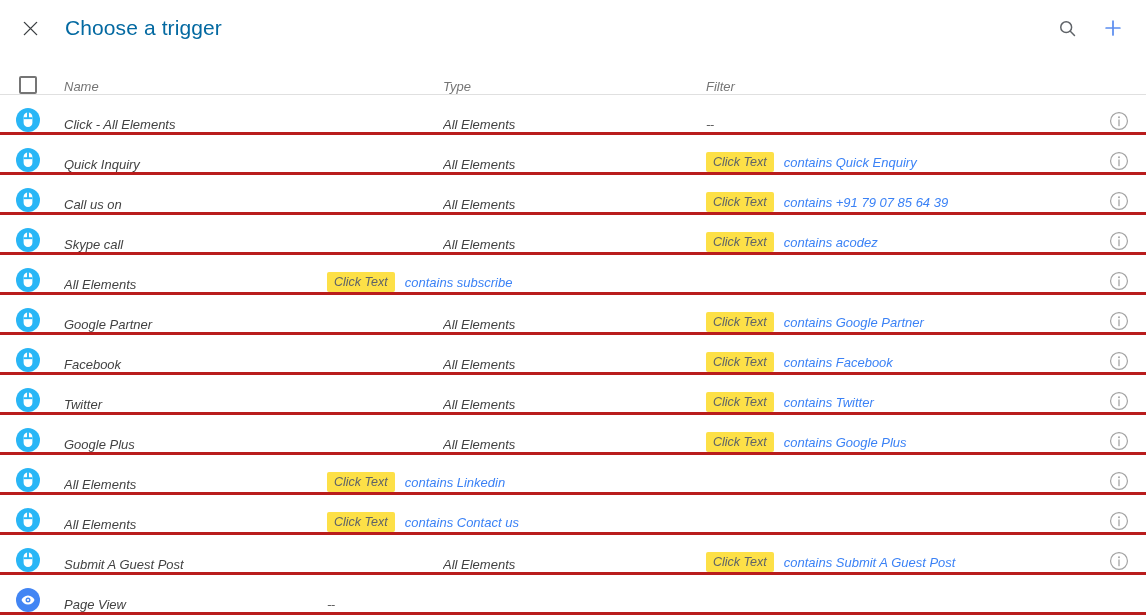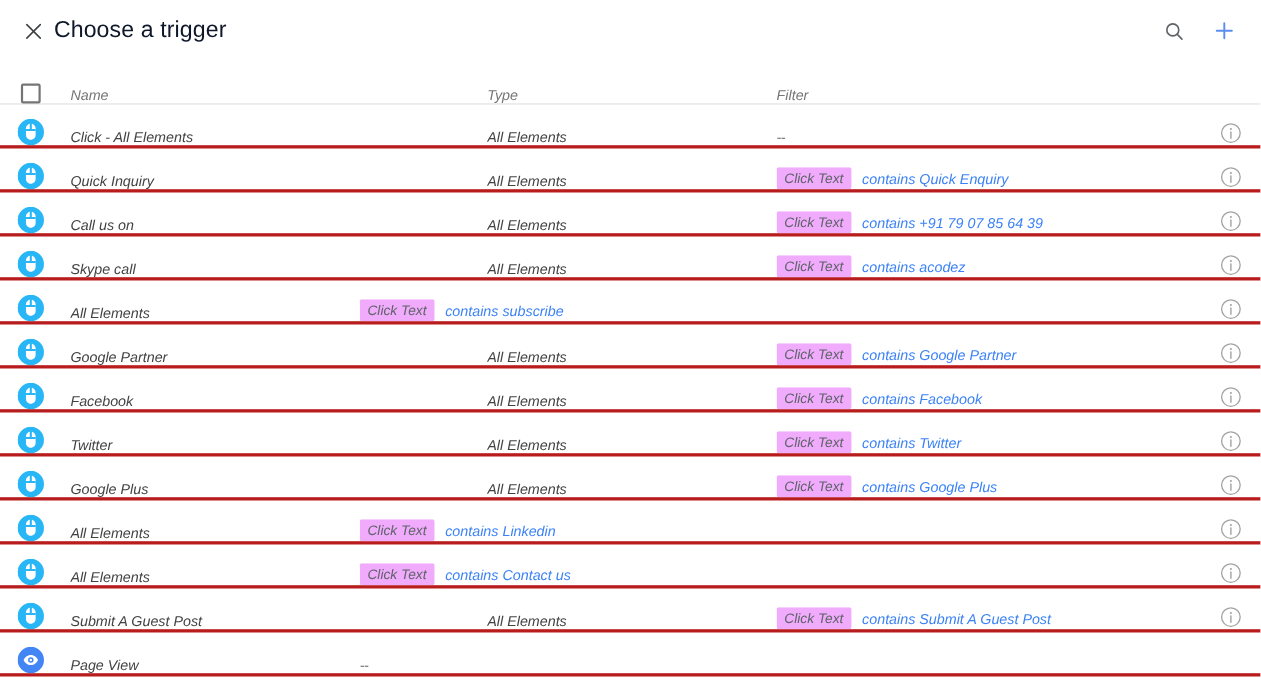--- a/index.html
+++ b/index.html
@@ -37,23 +37,23 @@
     cursor: pointer;
     background: none;
     border: none;
     flex: 0 0 auto;
   }
 
   .close-icon svg { display: block; }
 
   .page-title {
     font-size: 21px;
-    color: #0f172a;
+    color: #0369a1;
     font-weight: 400;
-    margin-left: 6px;
+    margin-left: 22px;
     letter-spacing: 0.1px;
     white-space: nowrap;
   }
 
   .header-spacer { flex: 1 1 auto; }
 
   .search-btn { margin-right: 20px; }
   .add-btn    { margin-right: 4px; }
 
   
@@ -151,21 +151,21 @@
     display: flex;
     align-items: center;
     justify-content: center;
     flex: 0 0 auto;
   }
   .trig-icon svg { display: block; }
 
   
   .chip {
     display: inline-block;
-    background: #f0abfc;
+    background: #fde047;
     color: #5f6368;
     font-size: 12.5px;
     line-height: 20px;
     height: 20px;
     padding: 0 7px;
     border-radius: 2px;
     margin-right: 10px;
     white-space: nowrap;
   }
 

